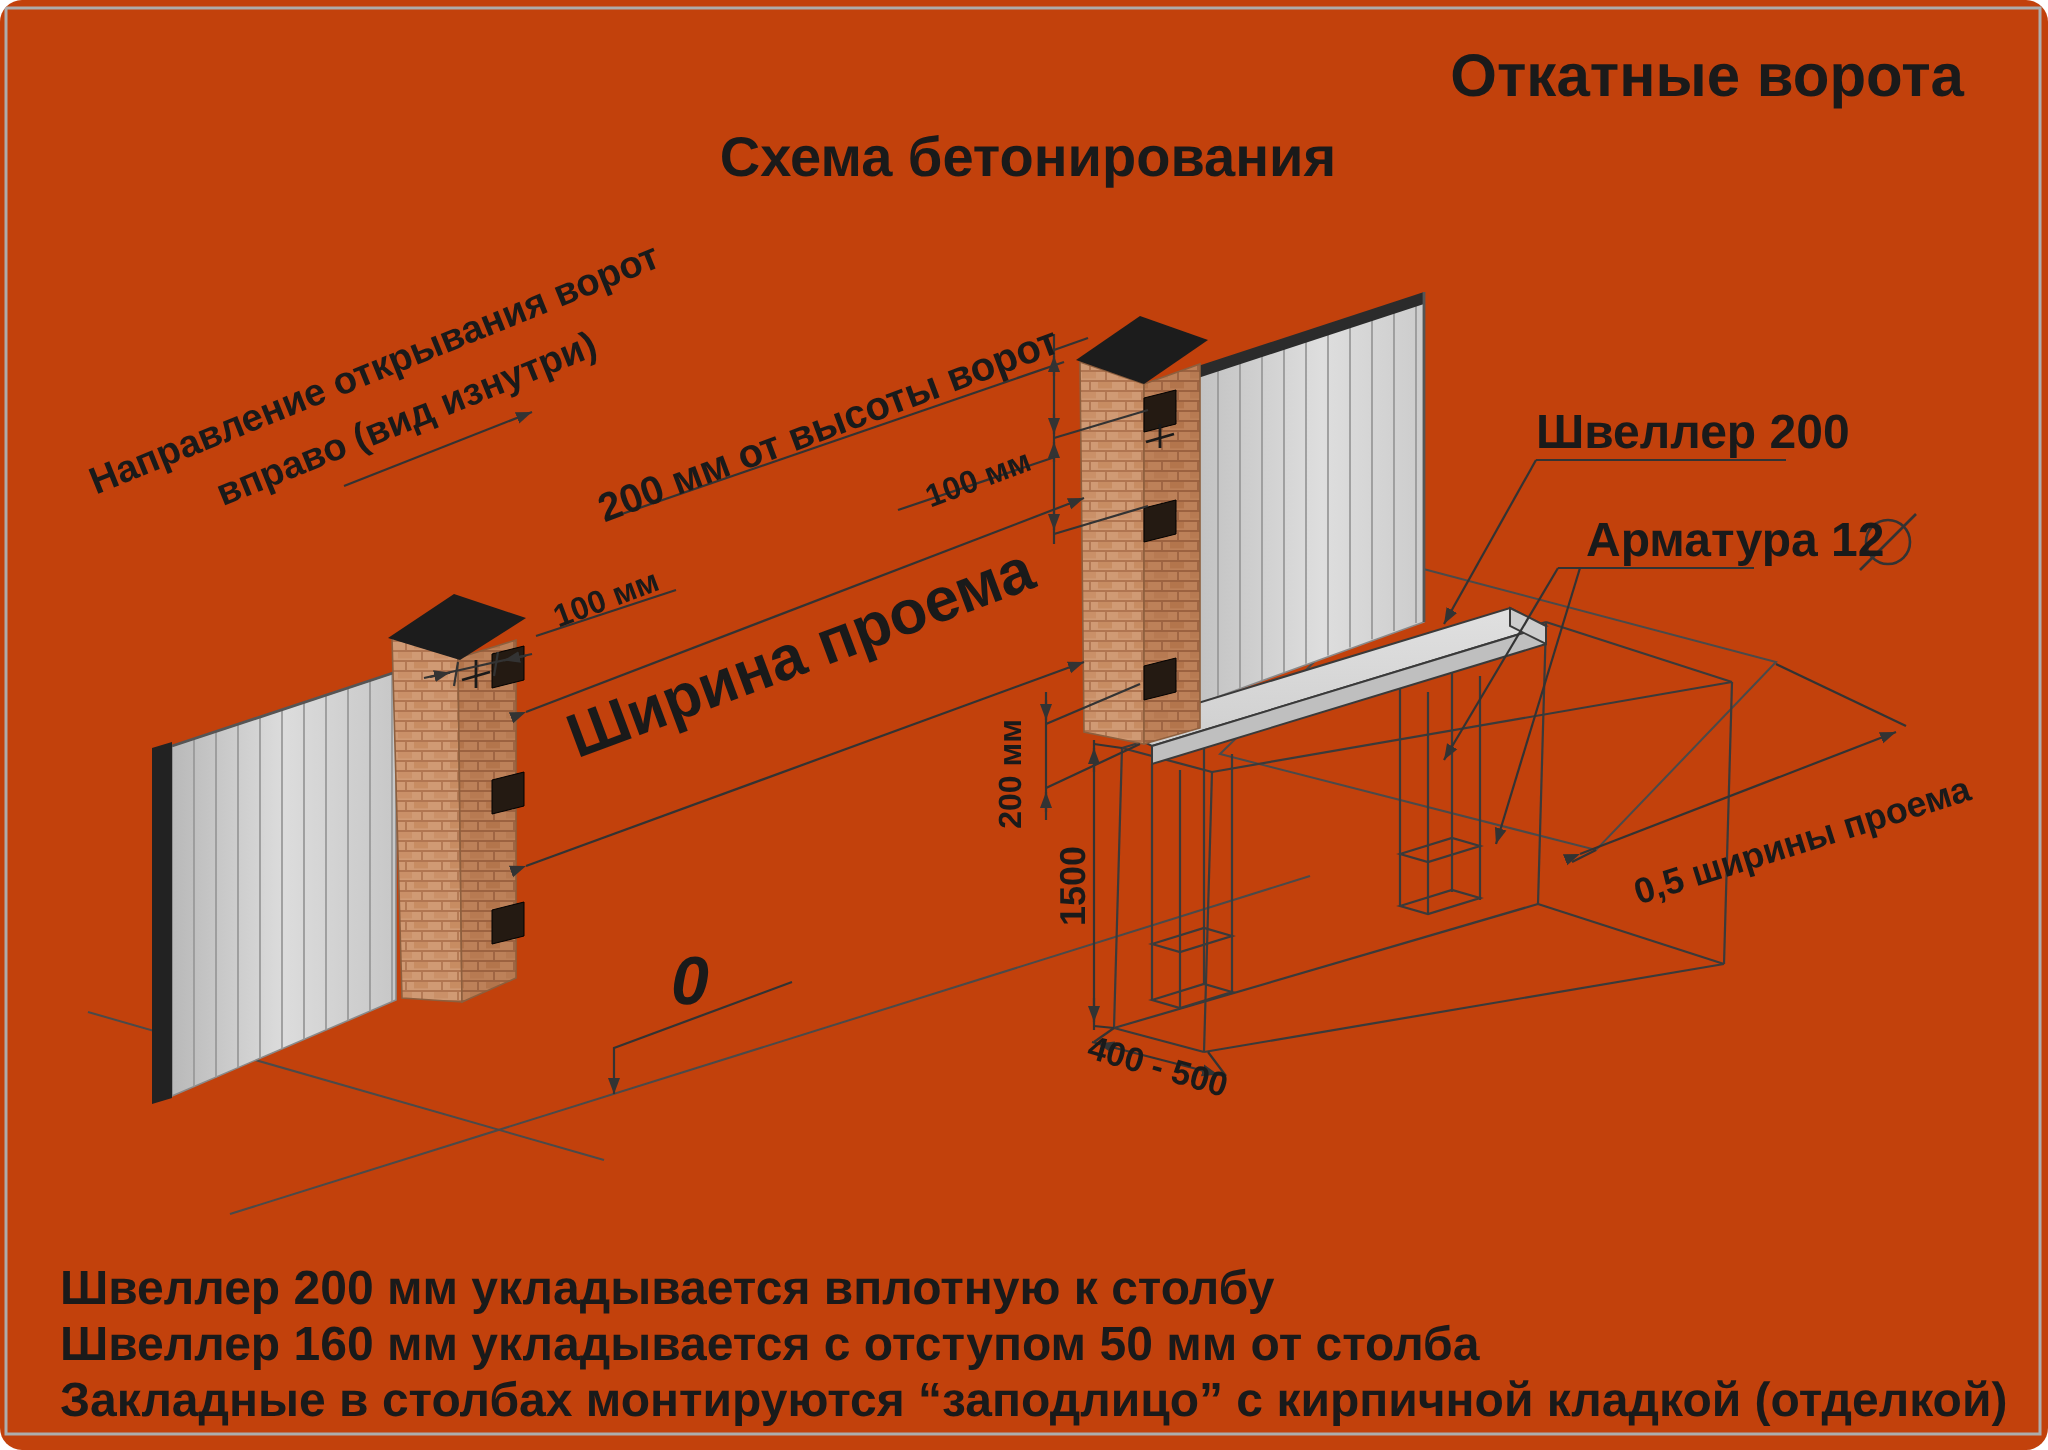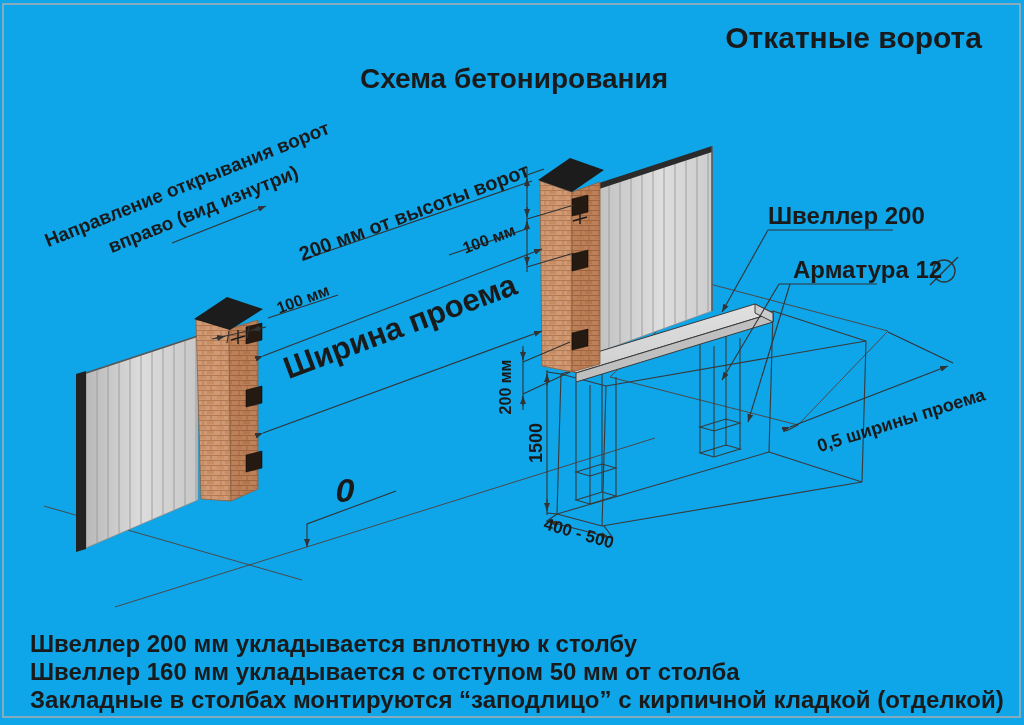--- a/index.html
+++ b/index.html
@@ -1,17 +1,17 @@
 <!DOCTYPE html>
 <html><head>
 <meta charset="utf-8">
 <style>
   html,body{margin:0;padding:0;background:#fff;}
-  #stage{width:1024px;height:725px;position:relative;background:#0ea5e9;
-         font-family:"Liberation Sans", sans-serif;overflow:hidden;}
+  #stage{width:1024px;height:725px;position:relative;background:#c2410c;
+         font-family:"Liberation Sans", sans-serif;overflow:hidden;border-radius:11px;}
   svg text{font-family:"Liberation Sans", sans-serif;fill:#1a1a1a;}
   .t-bold{font-weight:bold;}
   .thin{stroke:#3a3a3a;stroke-width:1.1;fill:none;}
   .thin2{stroke:#4a4a4a;stroke-width:1;fill:none;}
 </style>
 </head>
 <body>
 
 <div id="stage">
 <svg width="1024" height="725" viewBox="0 0 1024 725">

